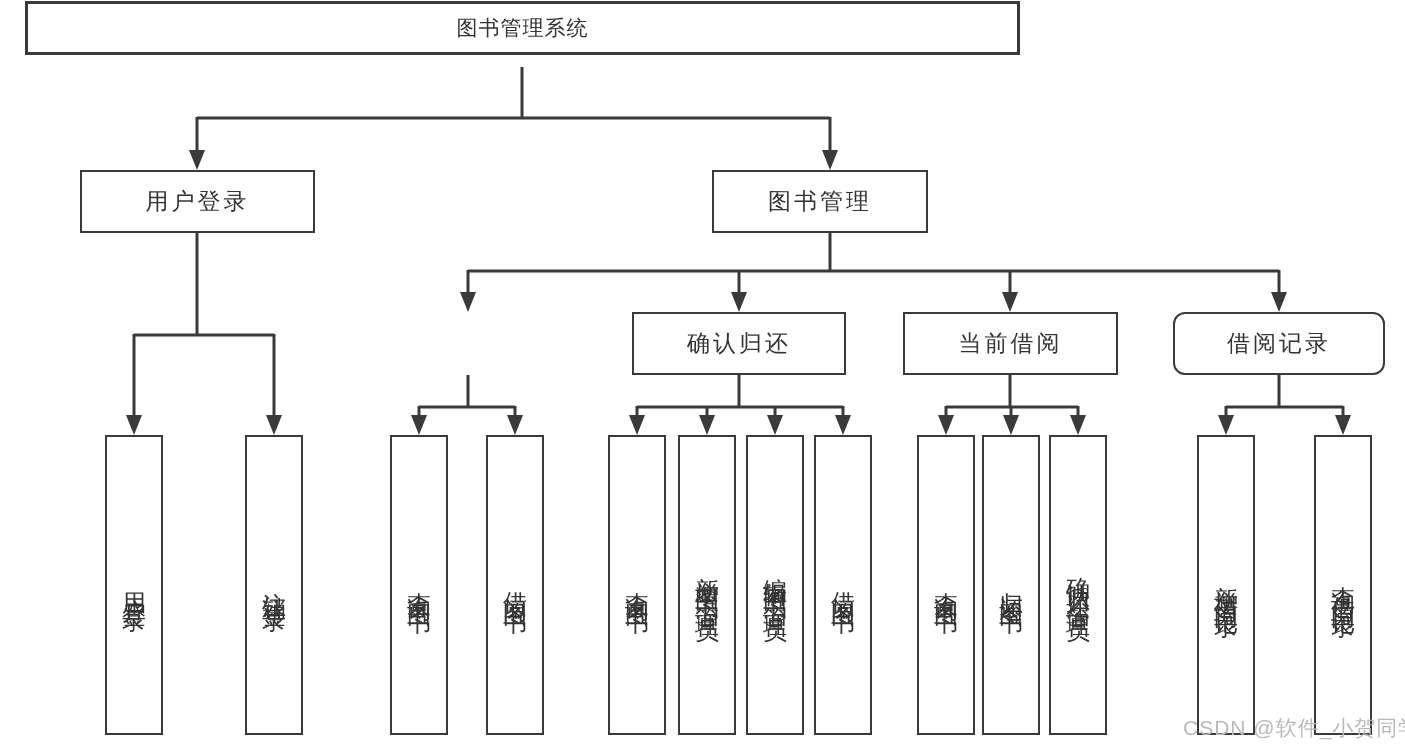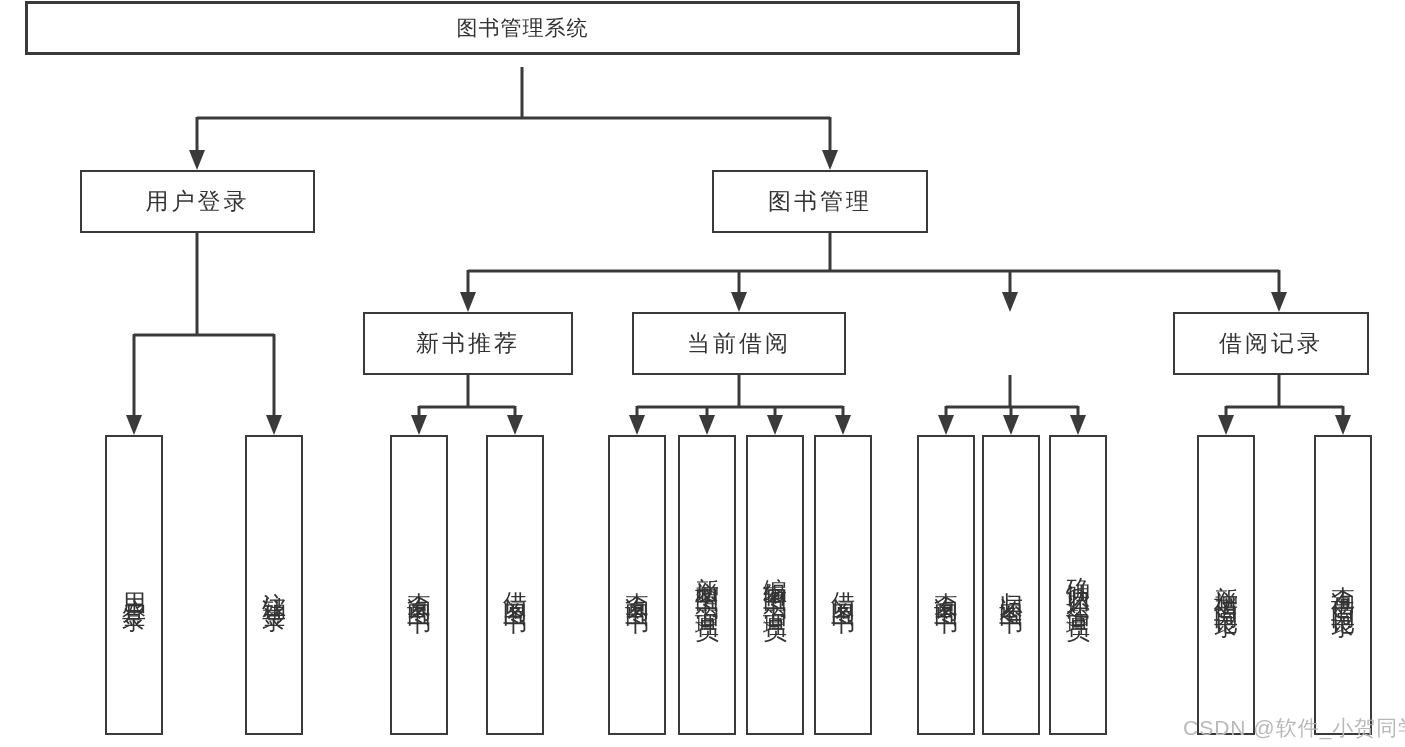--- a/index.html
+++ b/index.html
@@ -101,27 +101,27 @@
     <span class="hlabel">图书管理系统</span>
   </div>
 
   <div class="node" style="left:80px;top:170px;width:235px;height:63px;">
     <span class="hlabel">用户登录</span>
   </div>
   <div class="node" style="left:712px;top:170px;width:216px;height:63px;">
     <span class="hlabel">图书管理</span>
   </div>
 
-  <div class="node" style="left:363px;top:312px;width:210px;height:63px;">
-    <span class="hlabel">新书推荐</span>
+  <div class="node" style="left:632px;top:312px;width:214px;height:63px;">
+    <span class="hlabel">确认归还</span>
   </div>
-  <div class="node" style="left:632px;top:312px;width:214px;height:63px;">
+  <div class="node" style="left:903px;top:312px;width:215px;height:63px;">
     <span class="hlabel">当前借阅</span>
   </div>
-  <div class="node" style="left:1173px;top:312px;width:196px;height:63px;">
+  <div class="node" style="left:1173px;top:312px;width:212px;height:63px;border-radius:12px;">
     <span class="hlabel">借阅记录</span>
   </div>
 
   <div class="node" style="left:105px;top:435px;width:58px;height:300px;">
     <span class="vlabel">用户登录</span>
   </div>
   <div class="node" style="left:245px;top:435px;width:58px;height:300px;">
     <span class="vlabel">注销登录</span>
   </div>
 

